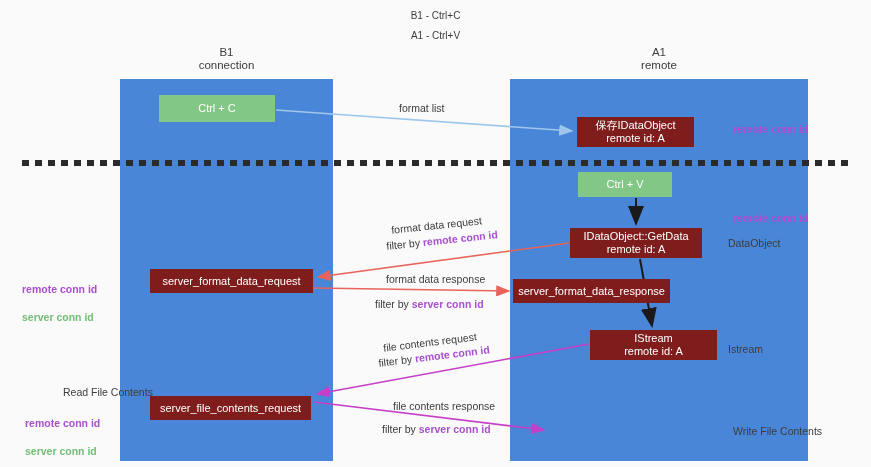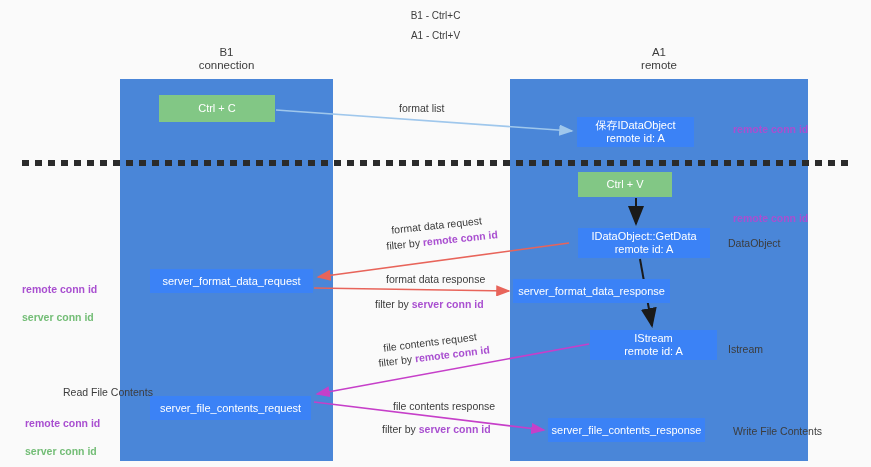--- a/index.html
+++ b/index.html
@@ -35,28 +35,28 @@
     position:absolute;left:22px;top:160px;width:828px;height:6px;
     background:repeating-linear-gradient(to right,#2b2b2b 0 7px,transparent 7px 13px);
   }
 
   
   .node{
     position:absolute;box-sizing:border-box;
     display:flex;flex-direction:column;align-items:center;justify-content:center;
     color:#ffffff;font-size:11px;line-height:13px;text-align:center;
   }
-  .node.orange{background:#3b82f6;}
+  .node.orange{background:#7f1d1d;}
   .node.green{background:#82c785;}
   .node .l2{font-size:11px;}
 
   #n-ctrlc{left:159px;top:95px;width:116px;height:27px;}
   #n-idataobject{left:577px;top:117px;width:117px;height:30px;}
   #n-ctrlv{left:578px;top:172px;width:94px;height:25px;}
-  #n-getdata{left:570px;top:228px;width:132px;height:30px;margin-left:8px;}
+  #n-getdata{left:570px;top:228px;width:132px;height:30px;}
   #n-fmt-req{left:150px;top:269px;width:163px;height:24px;}
   #n-fmt-resp{left:513px;top:279px;width:157px;height:24px;}
   #n-istream{left:590px;top:330px;width:127px;height:30px;}
   #n-file-req{left:150px;top:396px;width:161px;height:24px;}
   #n-file-resp{left:548px;top:418px;width:157px;height:24px;}
 
   
   .side{
     position:absolute;font-size:10.5px;line-height:14px;white-space:pre-line;
   }
@@ -167,23 +167,20 @@
 
   <div class="node orange" id="n-istream">
     <span>IStream</span>
     <span class="l2">remote id: A</span>
   </div>
 
   <div class="node orange" id="n-file-req">
     <span>server_file_contents_request</span>
   </div>
 
-  <div class="node orange" id="n-file-resp">
-    <span>server_file_contents_response</span>
-  </div>
 
   <div class="edge-label" id="e-formatlist">format list</div>
 
   <div class="edge-label" id="e-fdr-1">format data request</div>
   <div class="edge-label" id="e-fdr-2">
     <span>filter by </span><span class="purple">remote conn id</span>
   </div>
 
   <div class="edge-label" id="e-fdresp-1">format data response</div>
   <div class="edge-label" id="e-fdresp-2">

